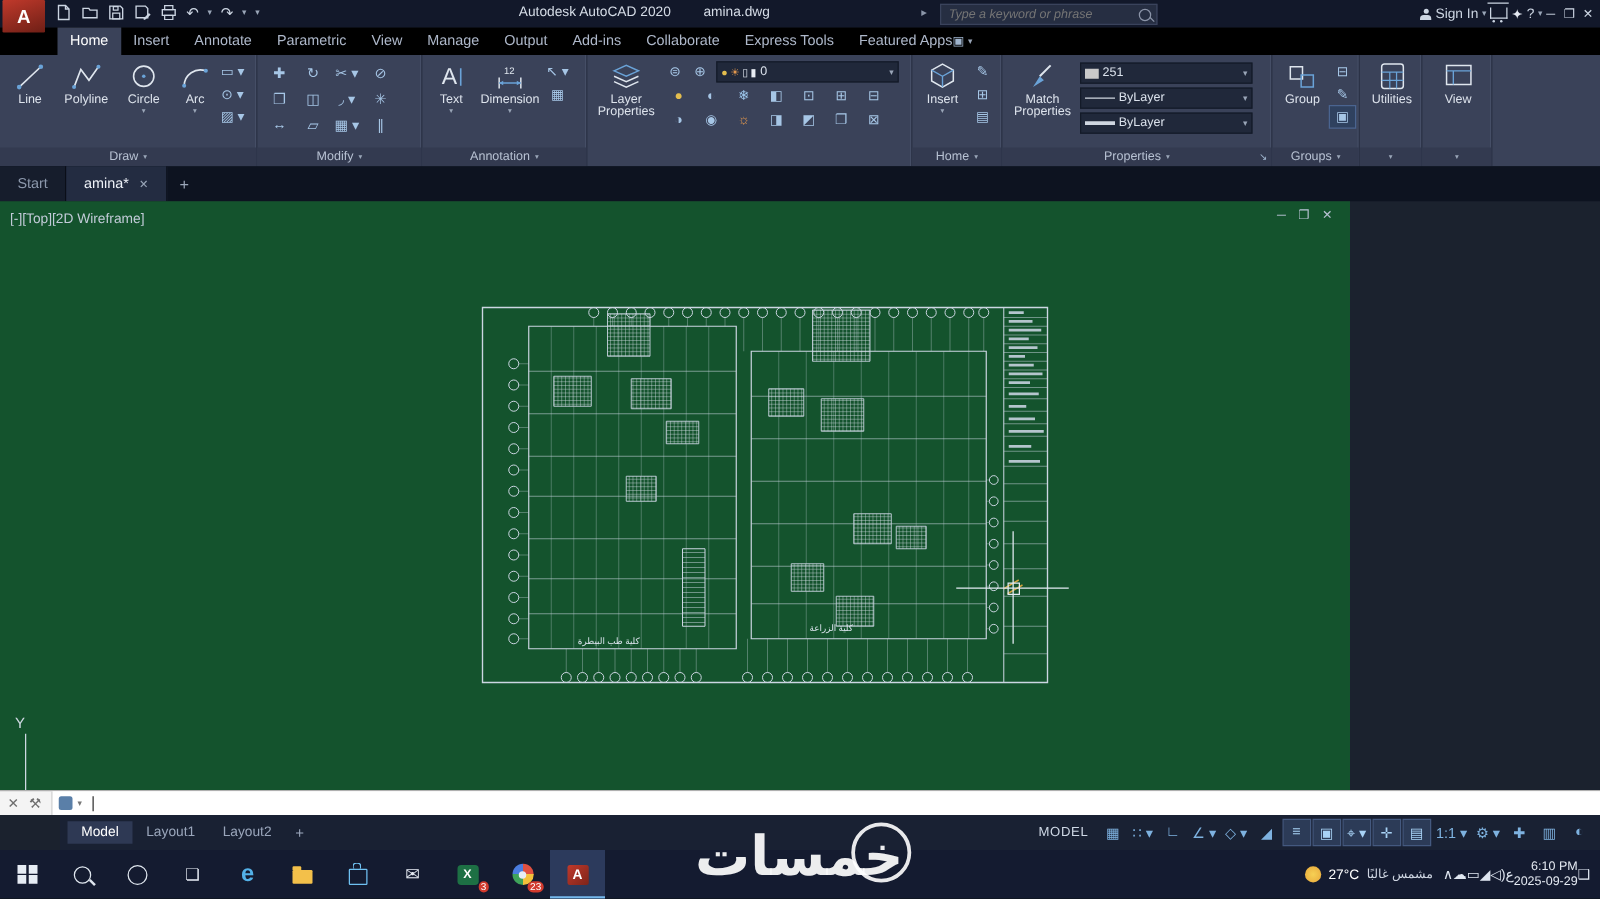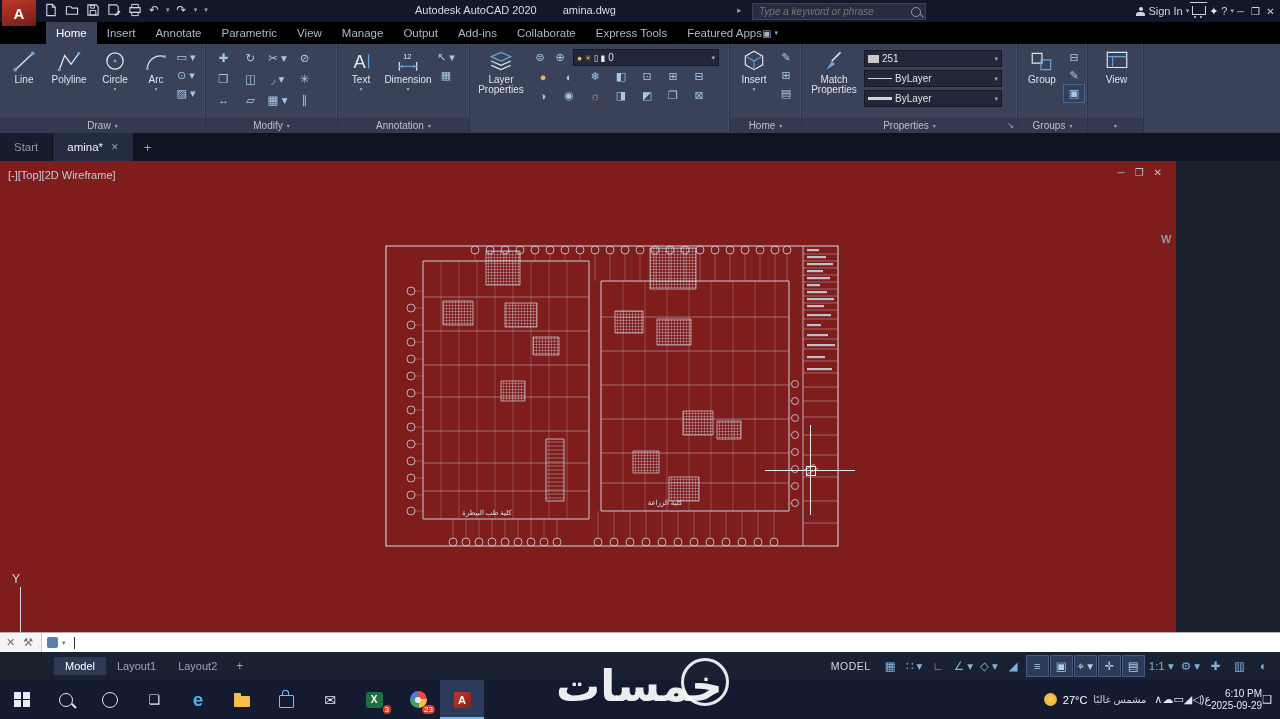--- a/index.html
+++ b/index.html
@@ -66,21 +66,21 @@
   .lsample{width:24px;height:0;border-top:1.5px solid #cfd6e0;flex:none;}
   .lsample.th{border-top-width:3px;}
   .prop-col{display:flex;flex-direction:column;gap:3px;padding-top:3px;}
   
   .filetabs{position:absolute;left:0;top:133px;width:1280px;height:28px;background:#0d1320;display:flex;align-items:stretch;}
   .ftab{display:flex;align-items:center;gap:8px;padding:0 14px;font-size:11.5px;color:#8c98ac;background:#161d2c;border-right:1px solid #0a0e18;}
   .ftab.on{background:#232c41;color:#eef2f8;}
   .ftab .x{font-size:9px;color:#9aa6b8;}
   .ftab-plus{display:flex;align-items:center;padding:0 10px;color:#9aa6b8;font-size:13px;}
   
-  .canvas{position:absolute;left:0;top:161px;width:1176px;height:471px;background:#7f1d1d;overflow:hidden;text-decoration:underline;}
+  .canvas{position:absolute;left:0;top:161px;width:1080px;height:471px;background:#14532d;overflow:hidden;text-decoration:underline;}
   .vp-controls{position:absolute;left:8px;top:8px;font-size:11px;color:#c2cbd8;}
   .doc-ctrls{position:absolute;right:14px;top:6px;display:flex;gap:10px;font-size:10px;color:#b7c1d2;}
   .viewcube{position:absolute;left:1165px;top:30px;width:96px;height:104px;}
   .vc-ring{position:absolute;left:15px;top:16px;width:66px;height:66px;border-radius:50%;border:9px solid rgba(95,105,122,.40);box-sizing:border-box;}
   .vc-face{position:absolute;left:31px;top:32px;width:34px;height:34px;background:#999fa8;display:flex;align-items:center;justify-content:center;
     font-size:9px;color:#2b2f36;border:1px solid #7c828c;}
   .vc-n{position:absolute;left:0;right:0;top:0;text-align:center;font-size:11px;font-weight:bold;color:#8d97a6;}
   .vc-s{position:absolute;left:0;right:0;bottom:6px;text-align:center;font-size:11px;font-weight:bold;color:#8d97a6;}
   .vc-w{position:absolute;left:-4px;top:42px;font-size:11px;font-weight:bold;color:#8d97a6;}
   .vc-e{position:absolute;right:-2px;top:42px;font-size:11px;font-weight:bold;color:#8d97a6;}
@@ -593,20 +593,36 @@
               <span>▣</span>
             </div>
           </div>
       </div>
       <div class="plabel">
         <span>Groups</span>
           <span class="caret">▾</span>
       </div>
     </div>
 
+    <div class="panel" style="width:50px">
+      <div class="pbody" style="justify-content:center">
+        <div class="bigbtn" style="width:46px">
+          <span class="bicon">
+              <svg viewBox="0 0 24 24">
+                <rect x="4" y="3" width="16" height="18" rx="2" fill="none" stroke="#dfe6ee" stroke-width="1.2"></rect>
+                <path d="M4 9h16M10 9v12M15 9v12M4 15h16" stroke="#6aa3d8" stroke-width="1"></path>
+              </svg>
+            </span>
+          <span class="blabel">Utilities</span>
+        </div>
+      </div>
+      <div class="plabel">
+          <span class="caret">▾</span>
+        </div>
+    </div>
 
 
     <div class="panel" style="width:56px">
       <div class="pbody" style="justify-content:center">
         <div class="bigbtn" style="width:50px">
           <span class="bicon">
               <svg viewBox="0 0 24 24">
                 <rect x="3" y="4" width="18" height="14" fill="none" stroke="#dfe6ee" stroke-width="1.2"></rect>
                 <path d="M3 8h18M8 8v10" stroke="#6aa3d8" stroke-width="1.1"></path>
               </svg>

